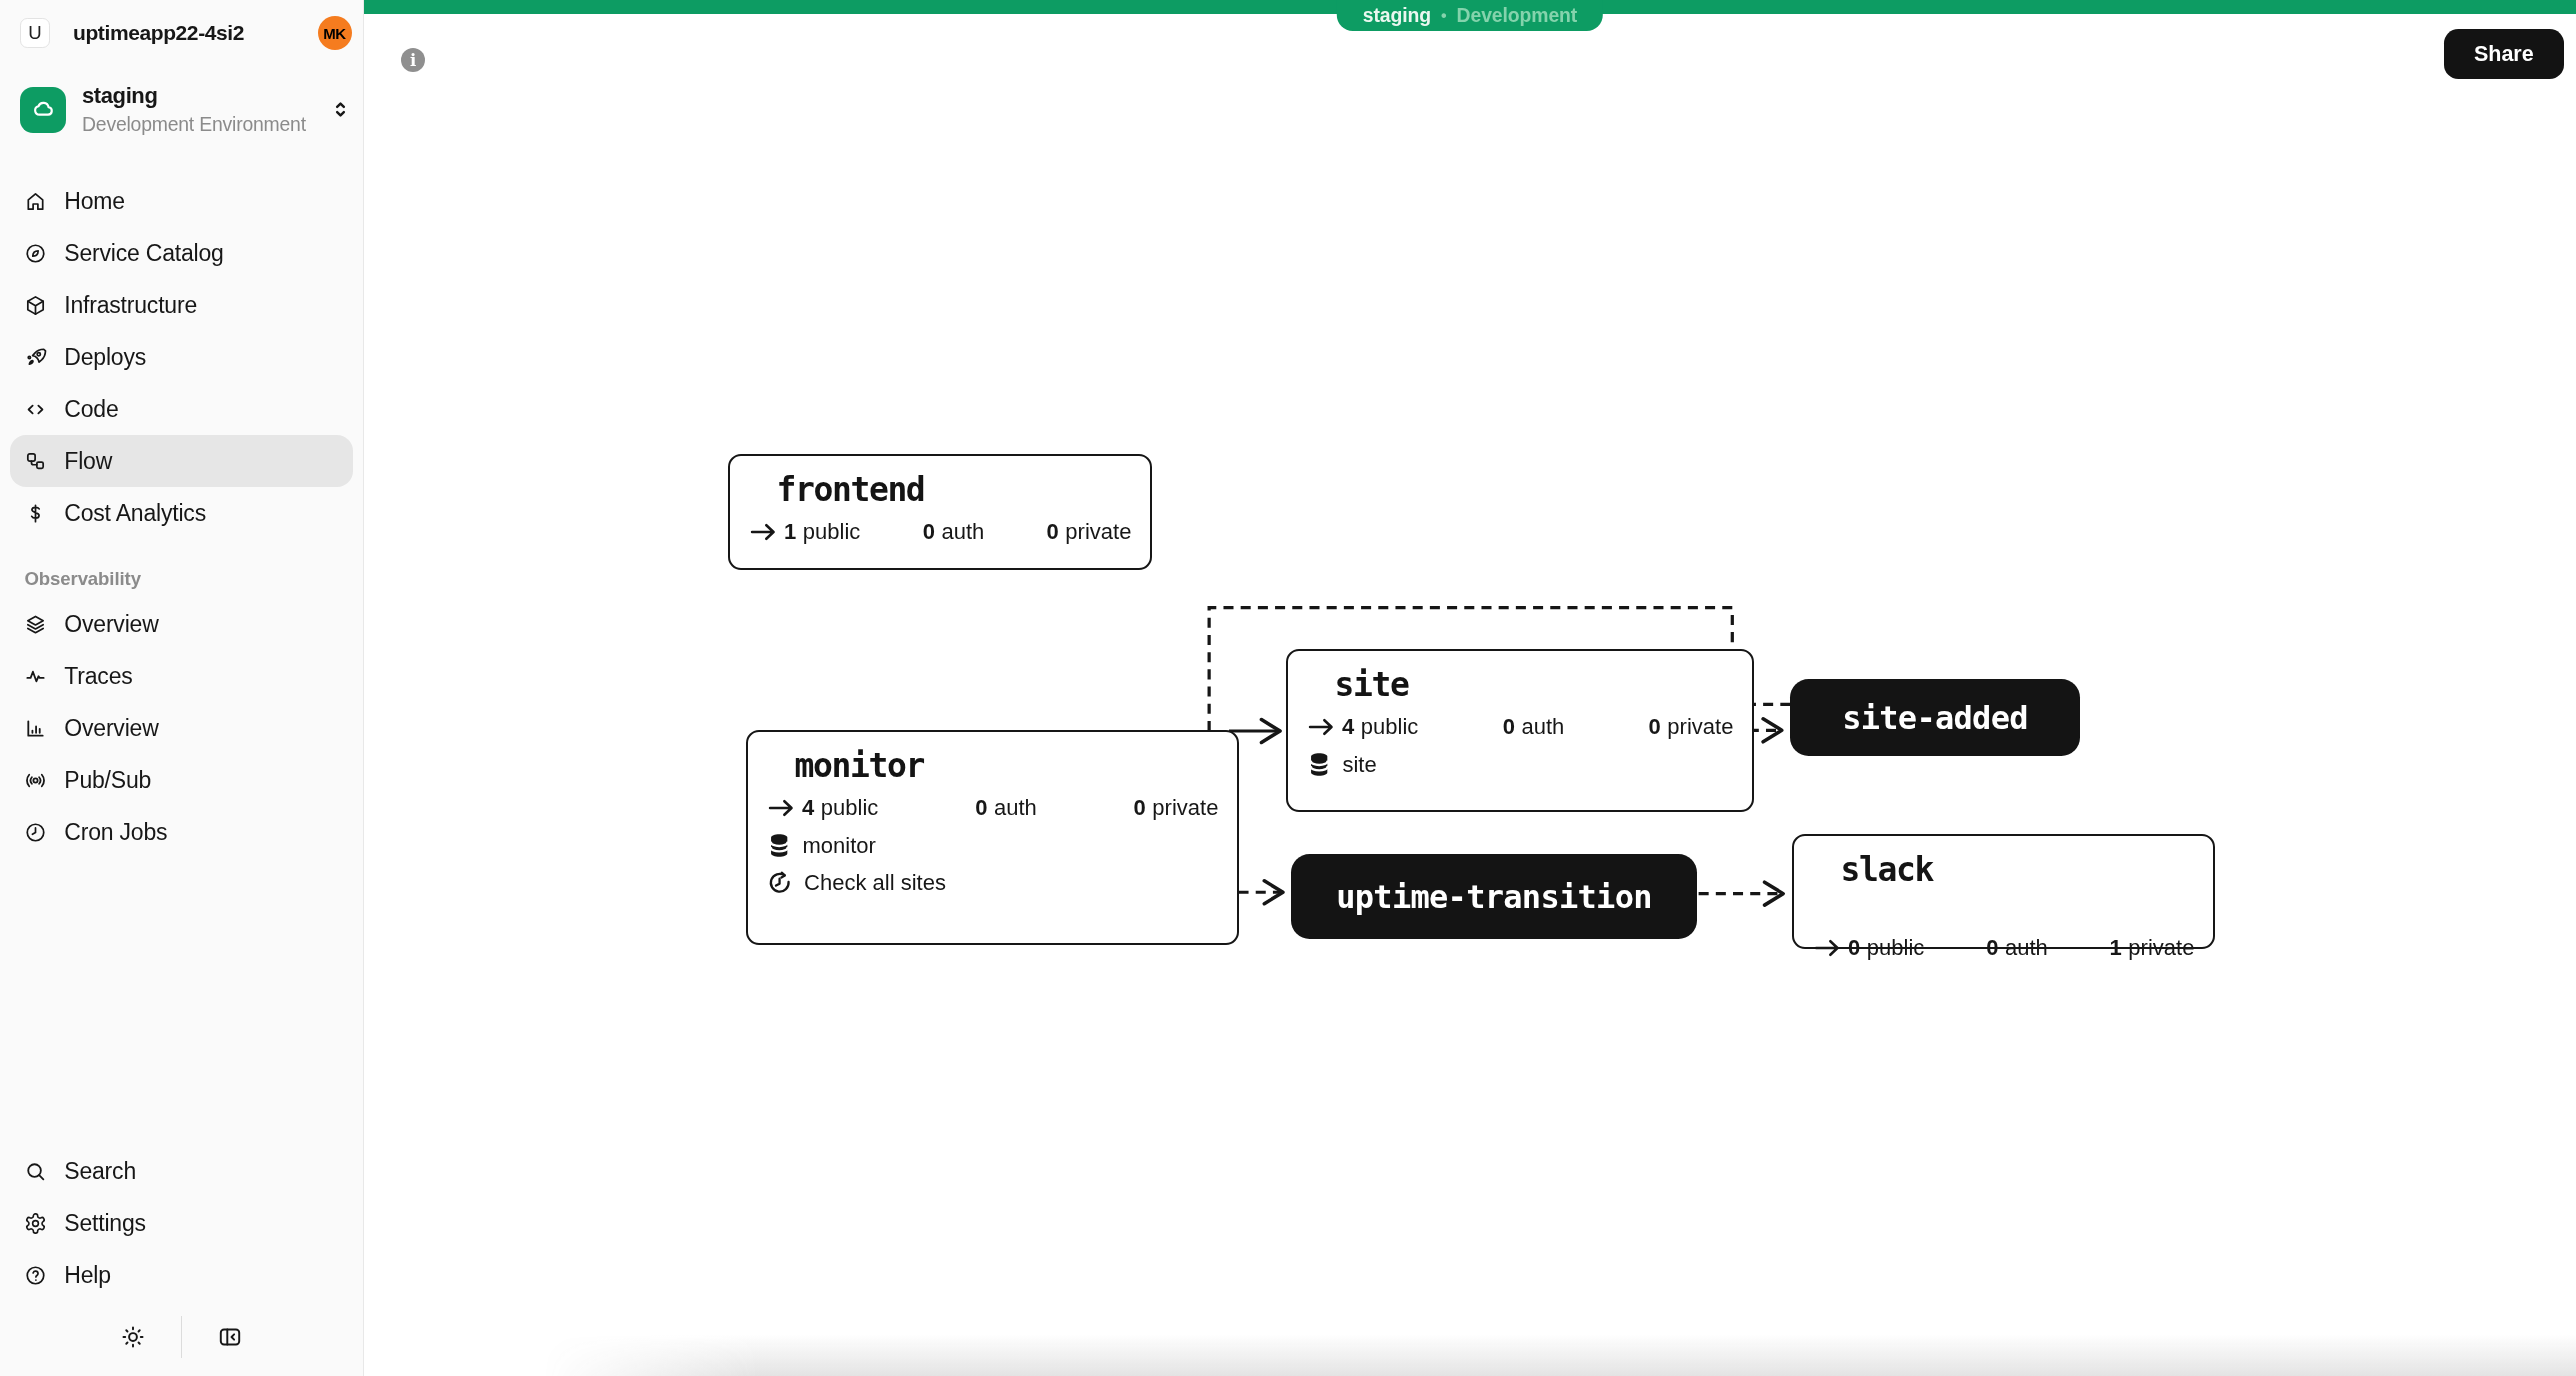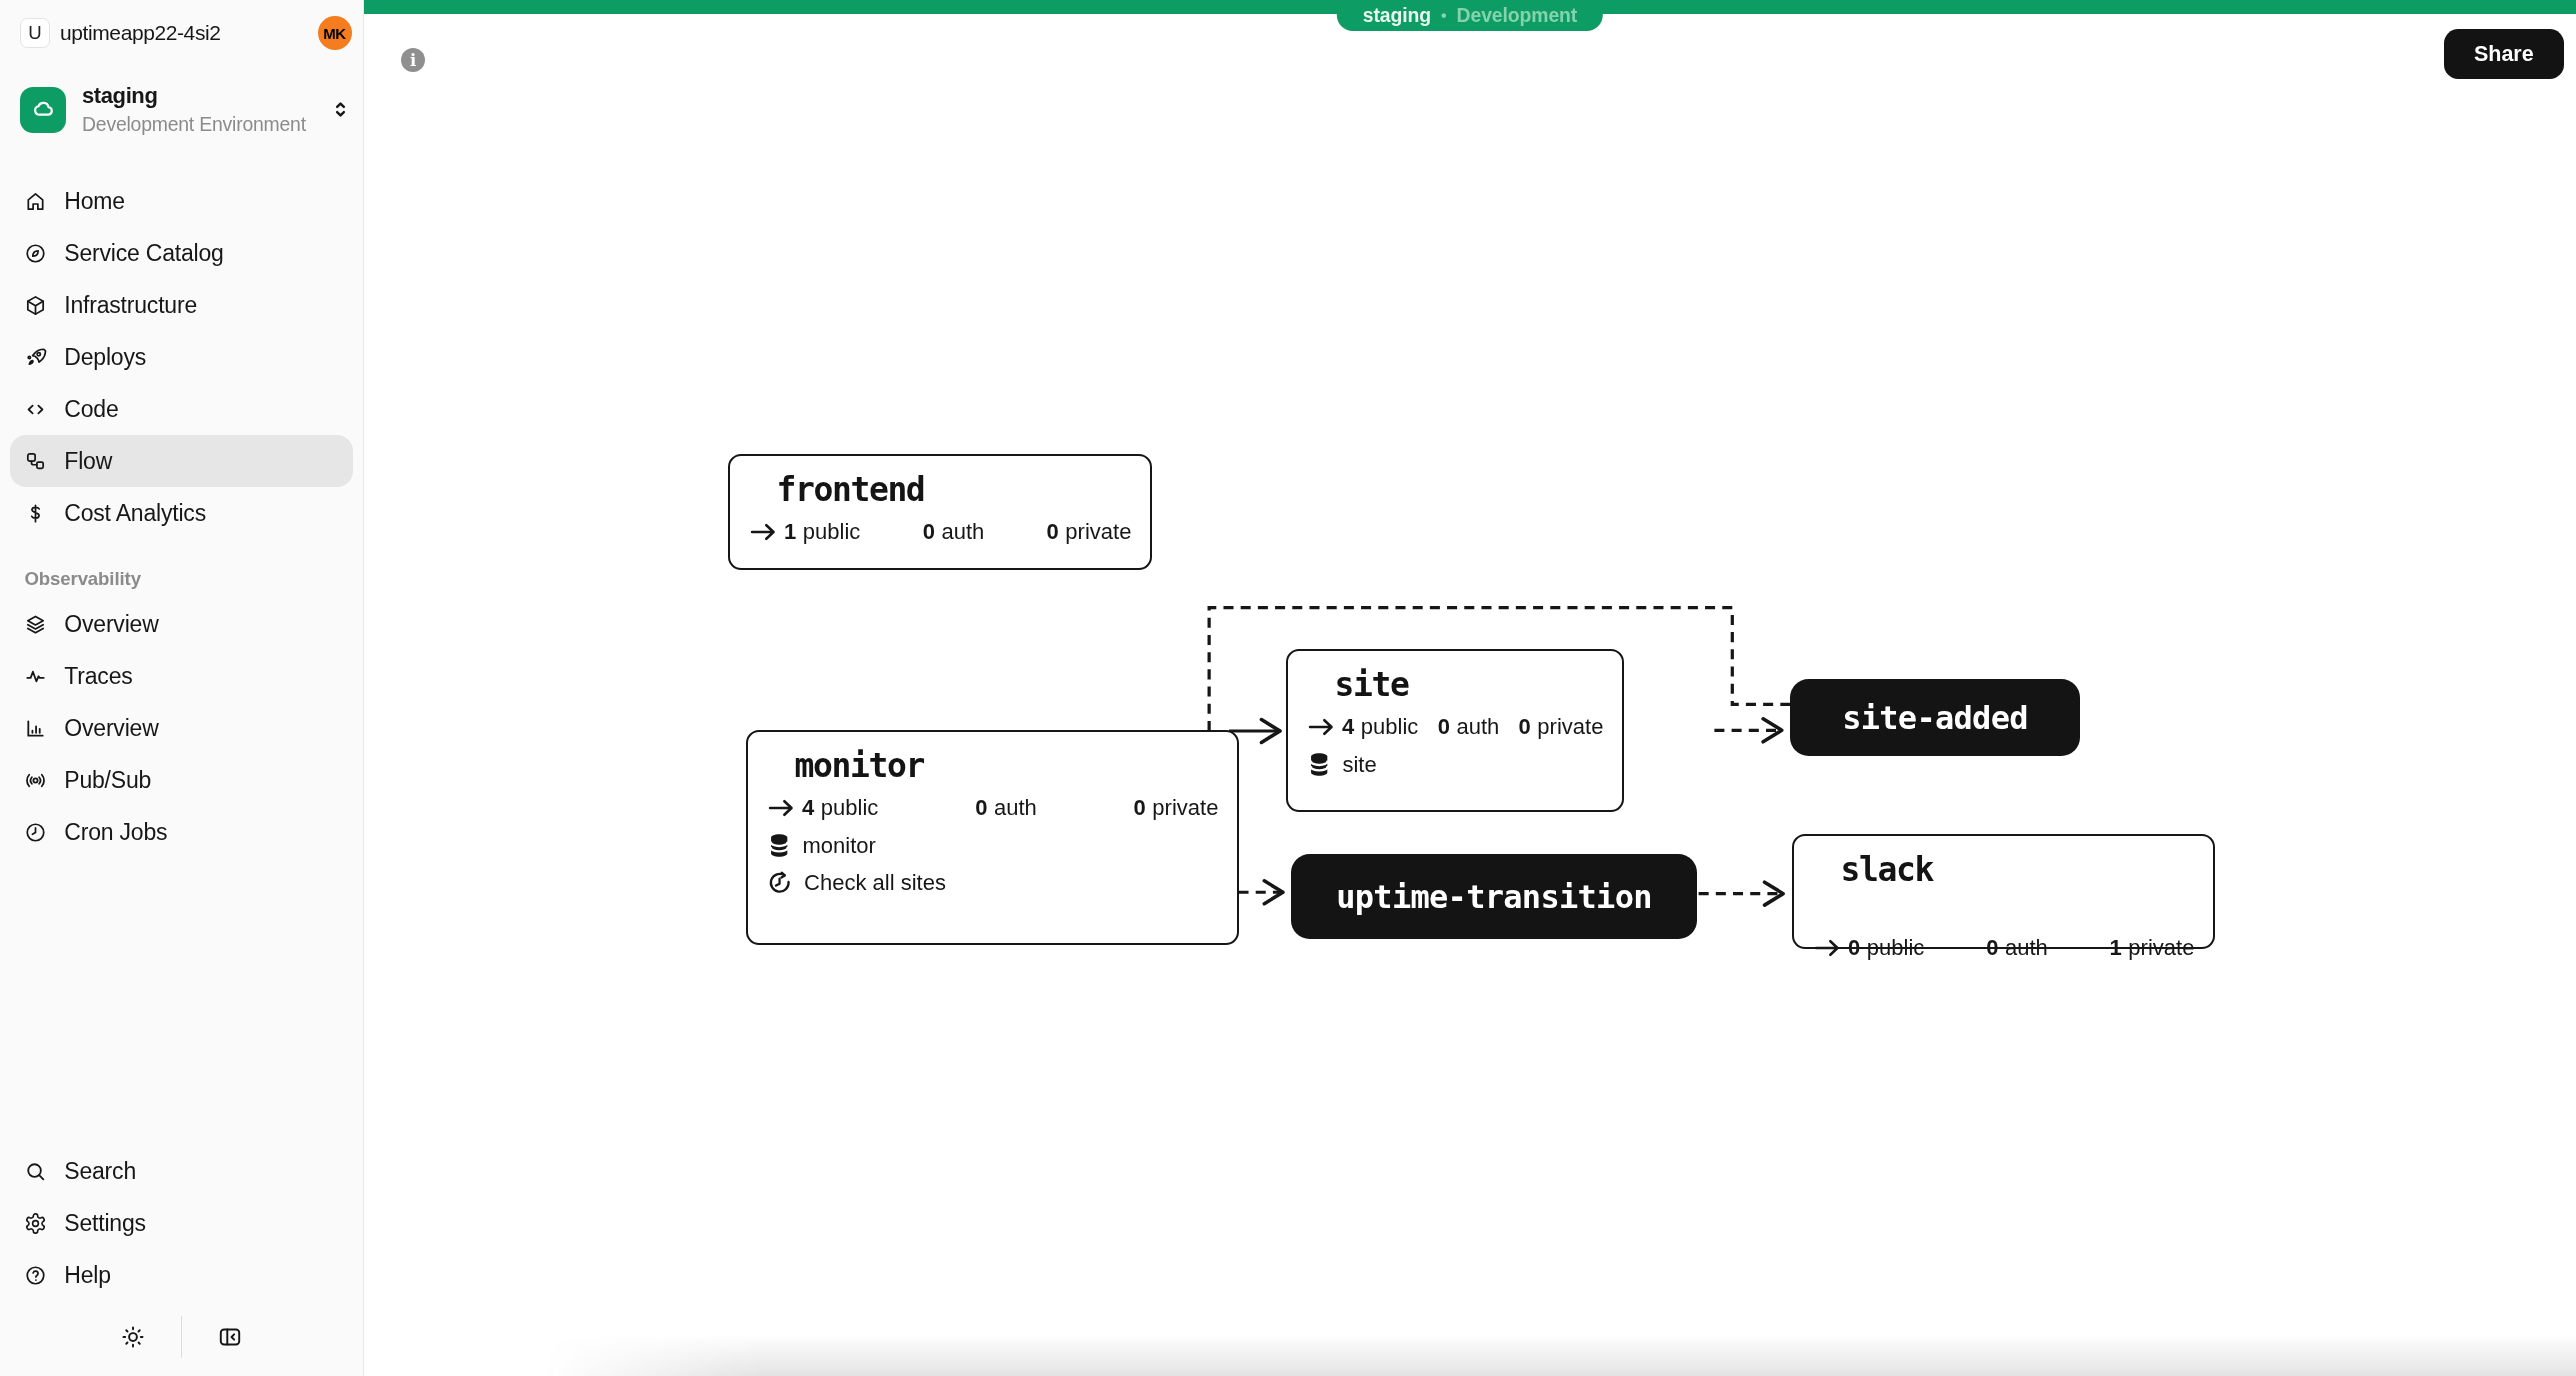--- a/index.html
+++ b/index.html
@@ -17,21 +17,21 @@
     width:364px; min-width:364px; height:100%;
     background:#fafafa; border-right:1.4px solid #e8e8e8;
     display:flex; flex-direction:column;
   }
   .app-header { height:66px; padding:0 11.5px 0 20px; display:flex; align-items:center; }
   .app-logo {
     width:30px; height:30px; border:1.4px solid #e3e3e3; border-radius:7.2px;
     background:#fff; display:flex; align-items:center; justify-content:center;
     font-size:18.6px; font-weight:500; color:#222;
   }
-  .app-name { margin-left:10px; font-size:21px; font-weight:400; letter-spacing:-0.4px; flex:1; }
+  .app-name { margin-left:23px; font-size:21px; font-weight:700; letter-spacing:-0.4px; flex:1; }
   .avatar {
     width:34px; height:34px; border-radius:50%; background:#f57c1f;
     display:flex; align-items:center; justify-content:center;
     font-size:15px; font-weight:700; color:#000000; letter-spacing:-0.4px;
   }
   .env-selector { margin:17px 11.5px 0 20px; display:flex; align-items:center; cursor:pointer; }
   .env-icon { width:46px; height:46px; border-radius:13px; background:#0d9c63;
     display:flex; align-items:center; justify-content:center; }
   .env-text { margin-left:16px; flex:1; }
   .env-name { font-size:22px; font-weight:700; letter-spacing:-0.4px; }
@@ -400,21 +400,21 @@
         <svg width="26" height="26" viewBox="0 0 24 24" fill="none" stroke="#161616" stroke-width="2.1" stroke-linecap="round" stroke-linejoin="round">
           <path d="M16.2 4.9A8.2 8.2 0 1 0 19.9 11"></path>
           <path d="M13.6 2.5l2.8 2.5-3.1 1.9"></path>
           <path d="M11.6 8v4.6l-3.3 1.8"></path>
         </svg>
       </span>
       <span>Check all sites</span>
     </div>
   </div>
 
-  <div class="svc-node" style="left:922px; top:649px; width:338px; height:163px;">
+  <div class="svc-node" style="left:922px; top:649px; width:468px; height:163px;">
     <div class="svc-title">site</div>
     <div class="ep-row">
       <span class="ep">
         <span>
           <svg width="29" height="20" viewBox="0 0 40 28" fill="none" stroke="#161616" stroke-width="3.6" stroke-linecap="round" stroke-linejoin="round">
             <path d="M4 14h29M24 4.5L34 14 24 23.5"></path>
           </svg>
         </span>
         <b>4</b>
         <span>public</span>

